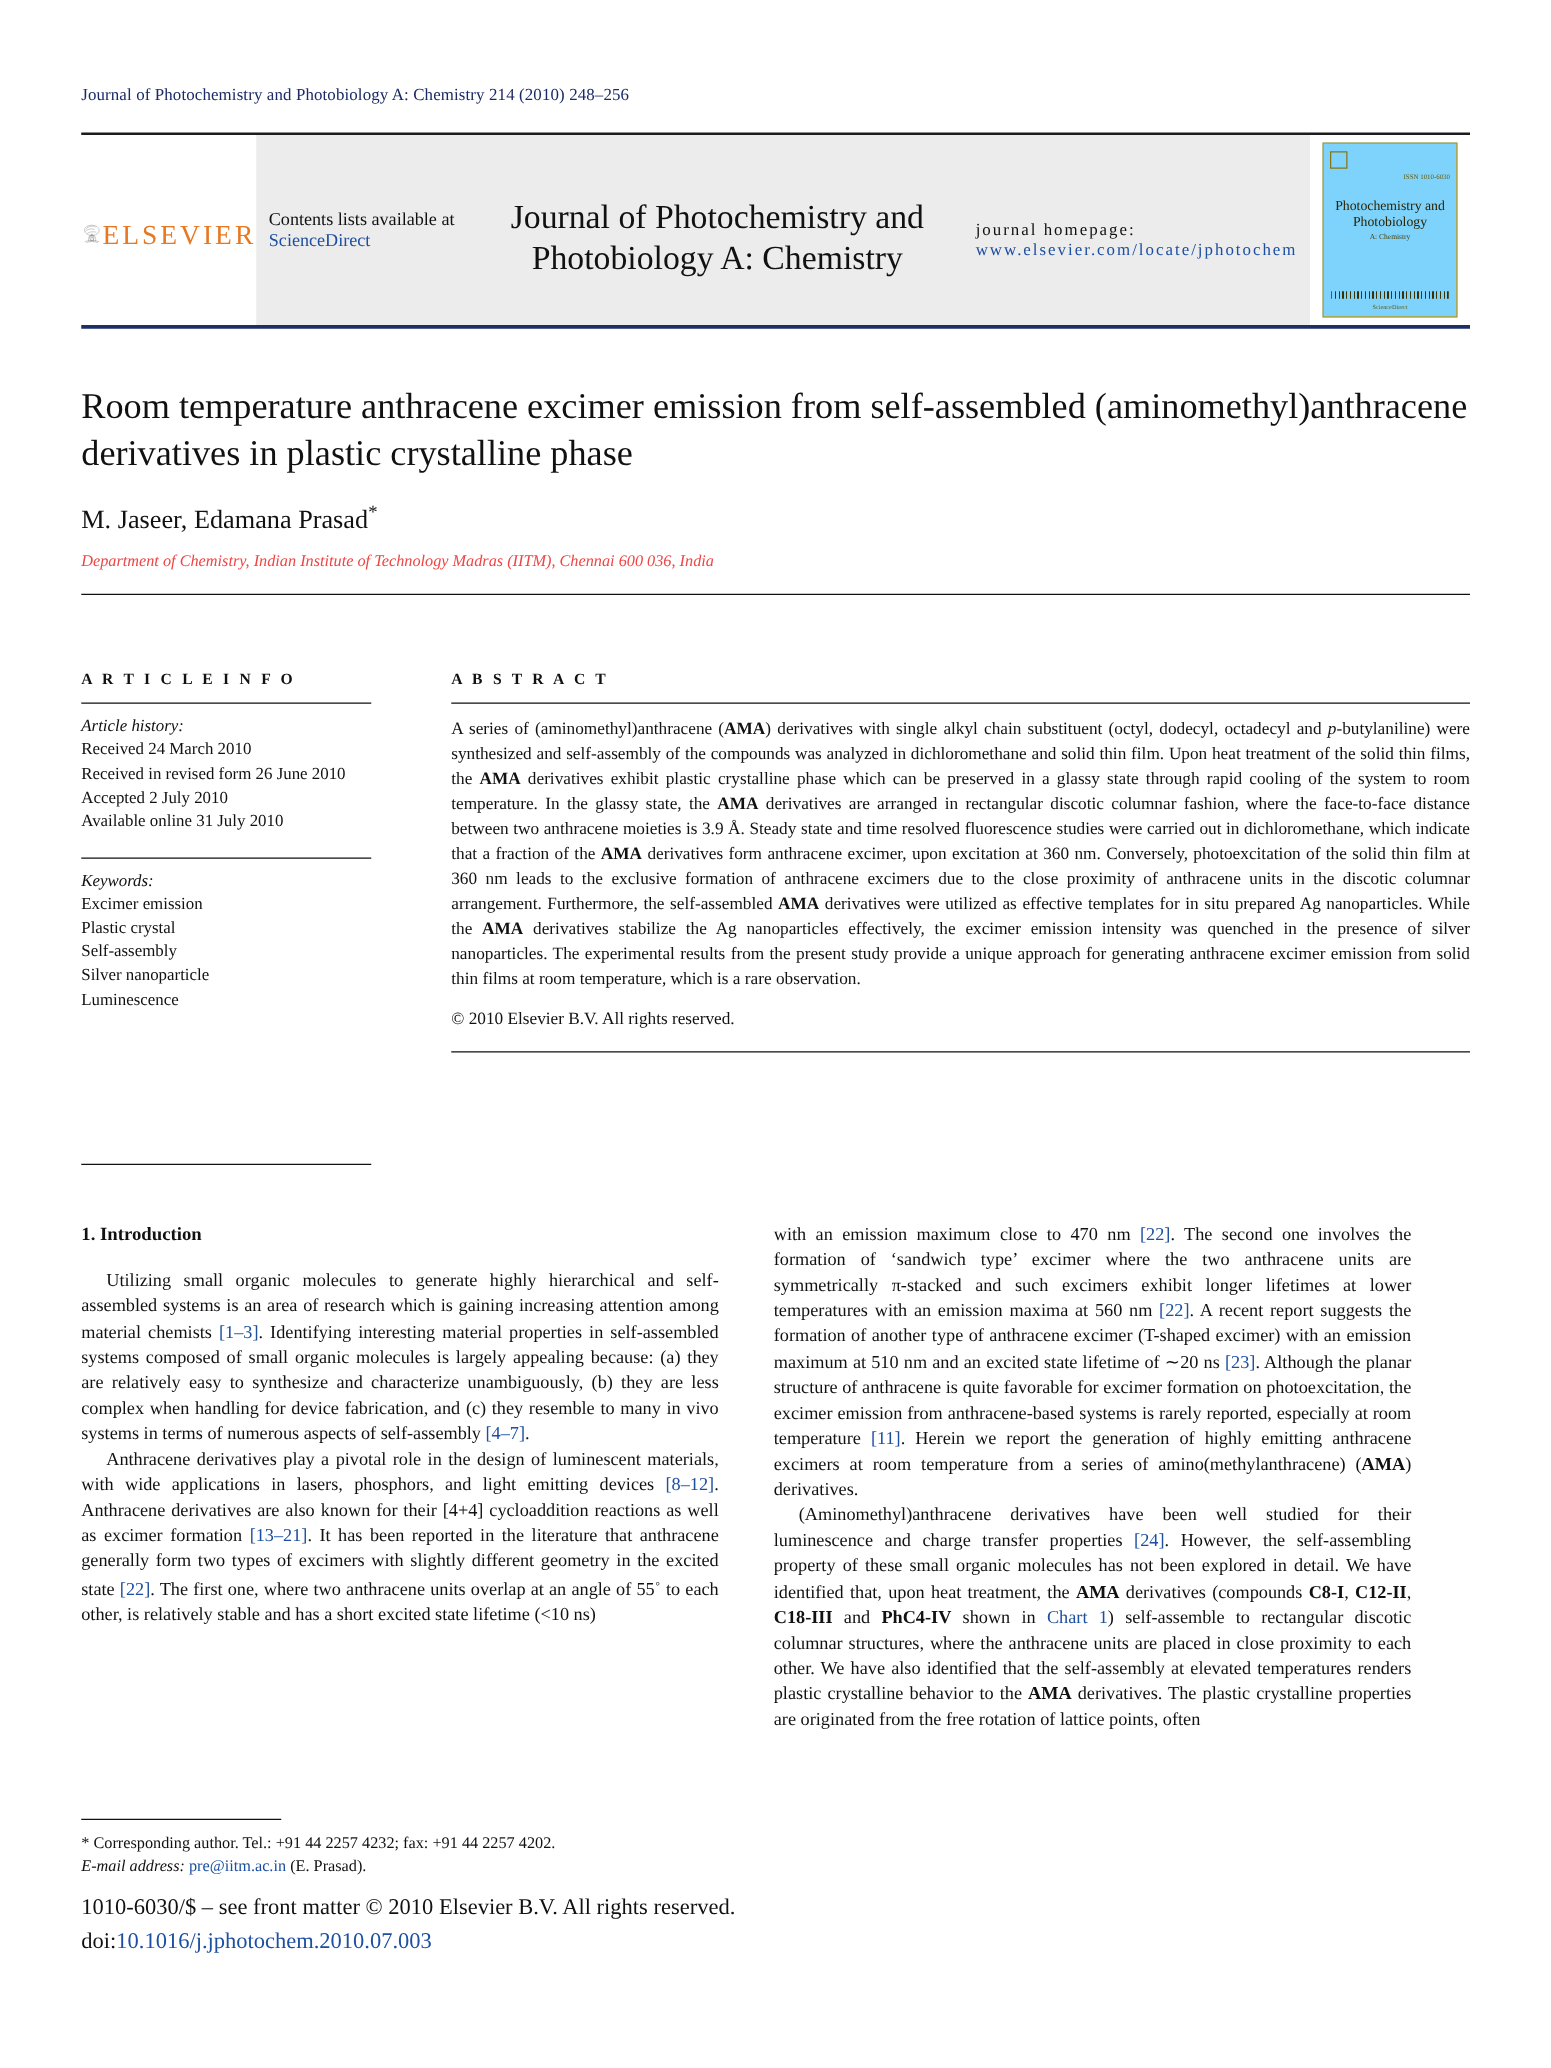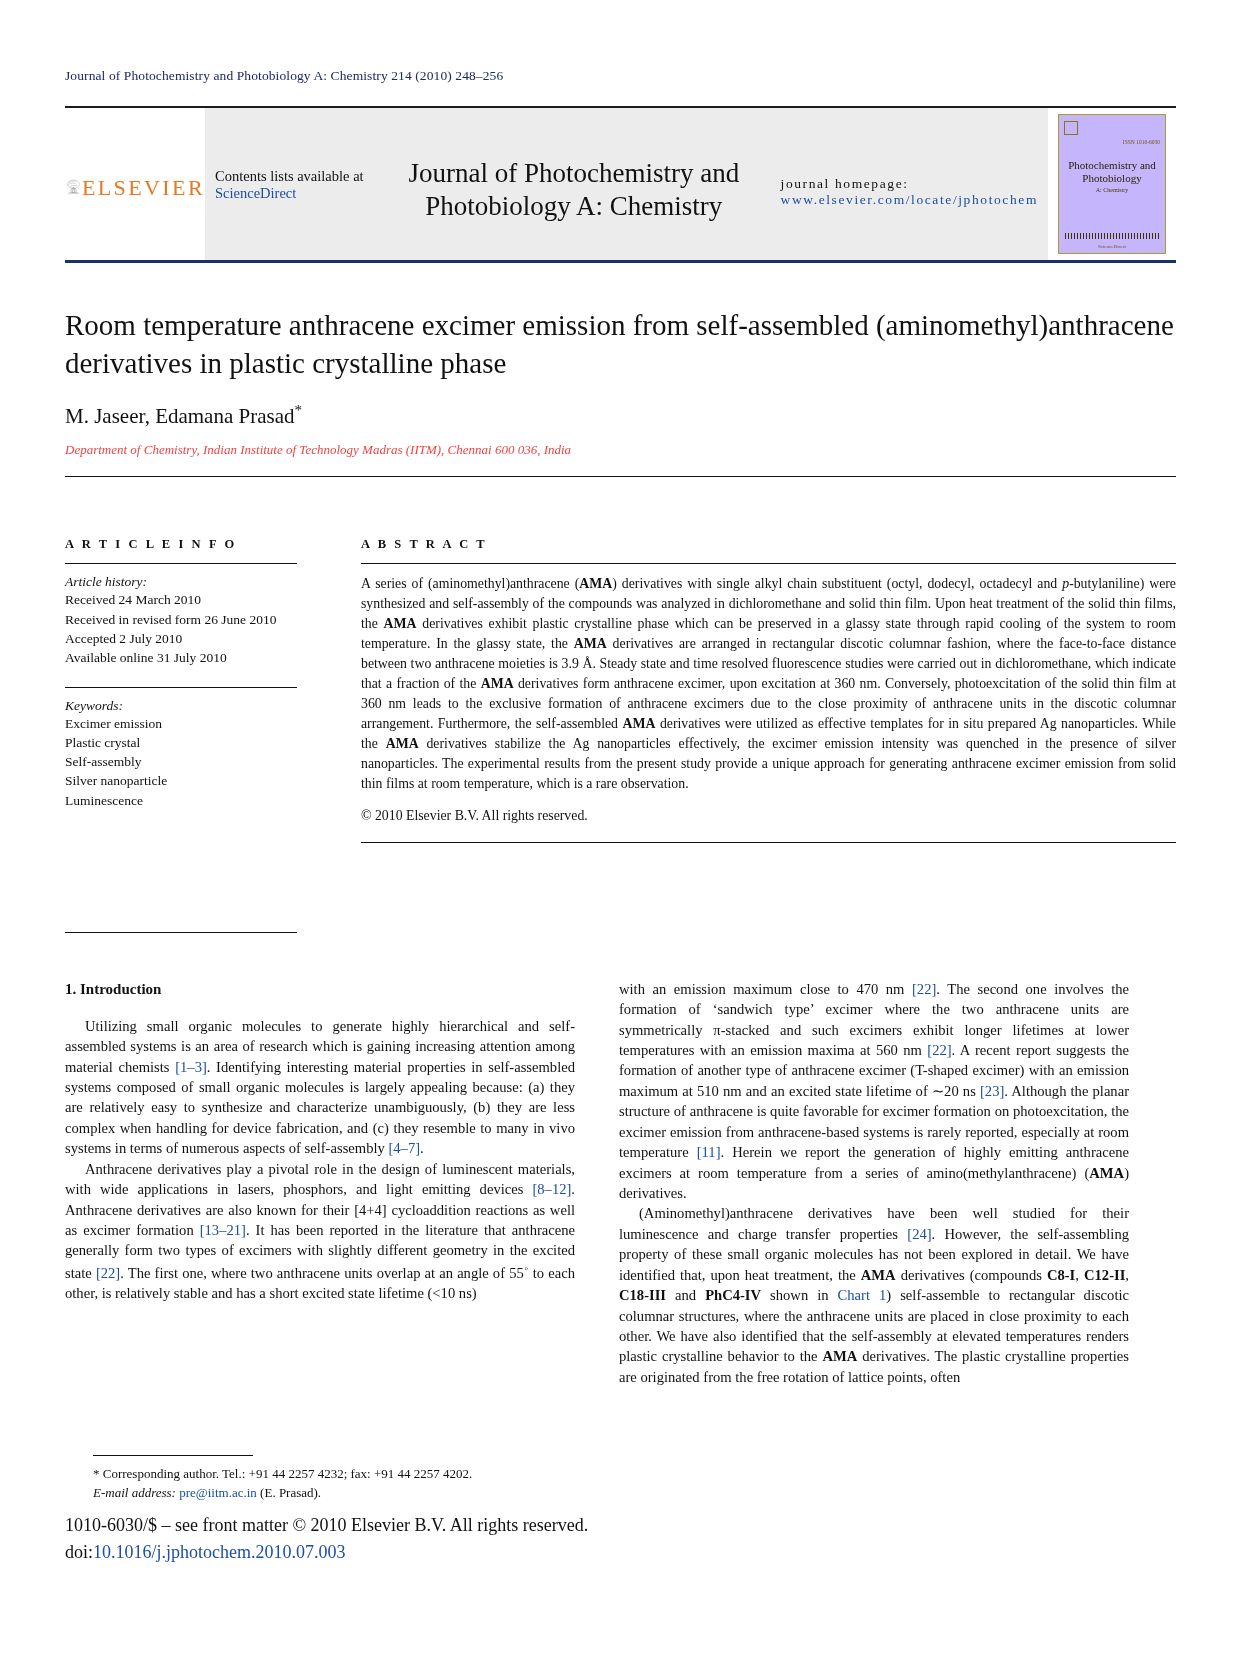--- a/index.html
+++ b/index.html
@@ -100,21 +100,21 @@
   }
   .masthead-right {
     width: 128px;
     display: flex;
     align-items: center;
     justify-content: center;
   }
   .cover {
     width: 108px;
     height: 140px;
-    background: #c4b5fd;
+    background: #7dd3fc;
     border: 1px solid #b89a22;
     box-sizing: border-box;
     padding: 6px 5px;
     font-size: 7px;
     color: #3a3000;
     position: relative;
     overflow: hidden;
   }
   .cover .cov-top {
     font-size: 5.5px;
@@ -264,21 +264,20 @@
   }
 
   
   .footnote {
     position: absolute;
     left: 65px;
     bottom: 152px;
     width: 510px;
     font-size: 13px;
     line-height: 1.42;
-    margin-left: 28px;
   }
   .footnote .fn-rule {
     border-top: 1px solid #111;
     width: 160px;
     margin-bottom: 9px;
   }
   .footnote .fn-em { font-style: italic; }
 
   
   .bottom-matter {

